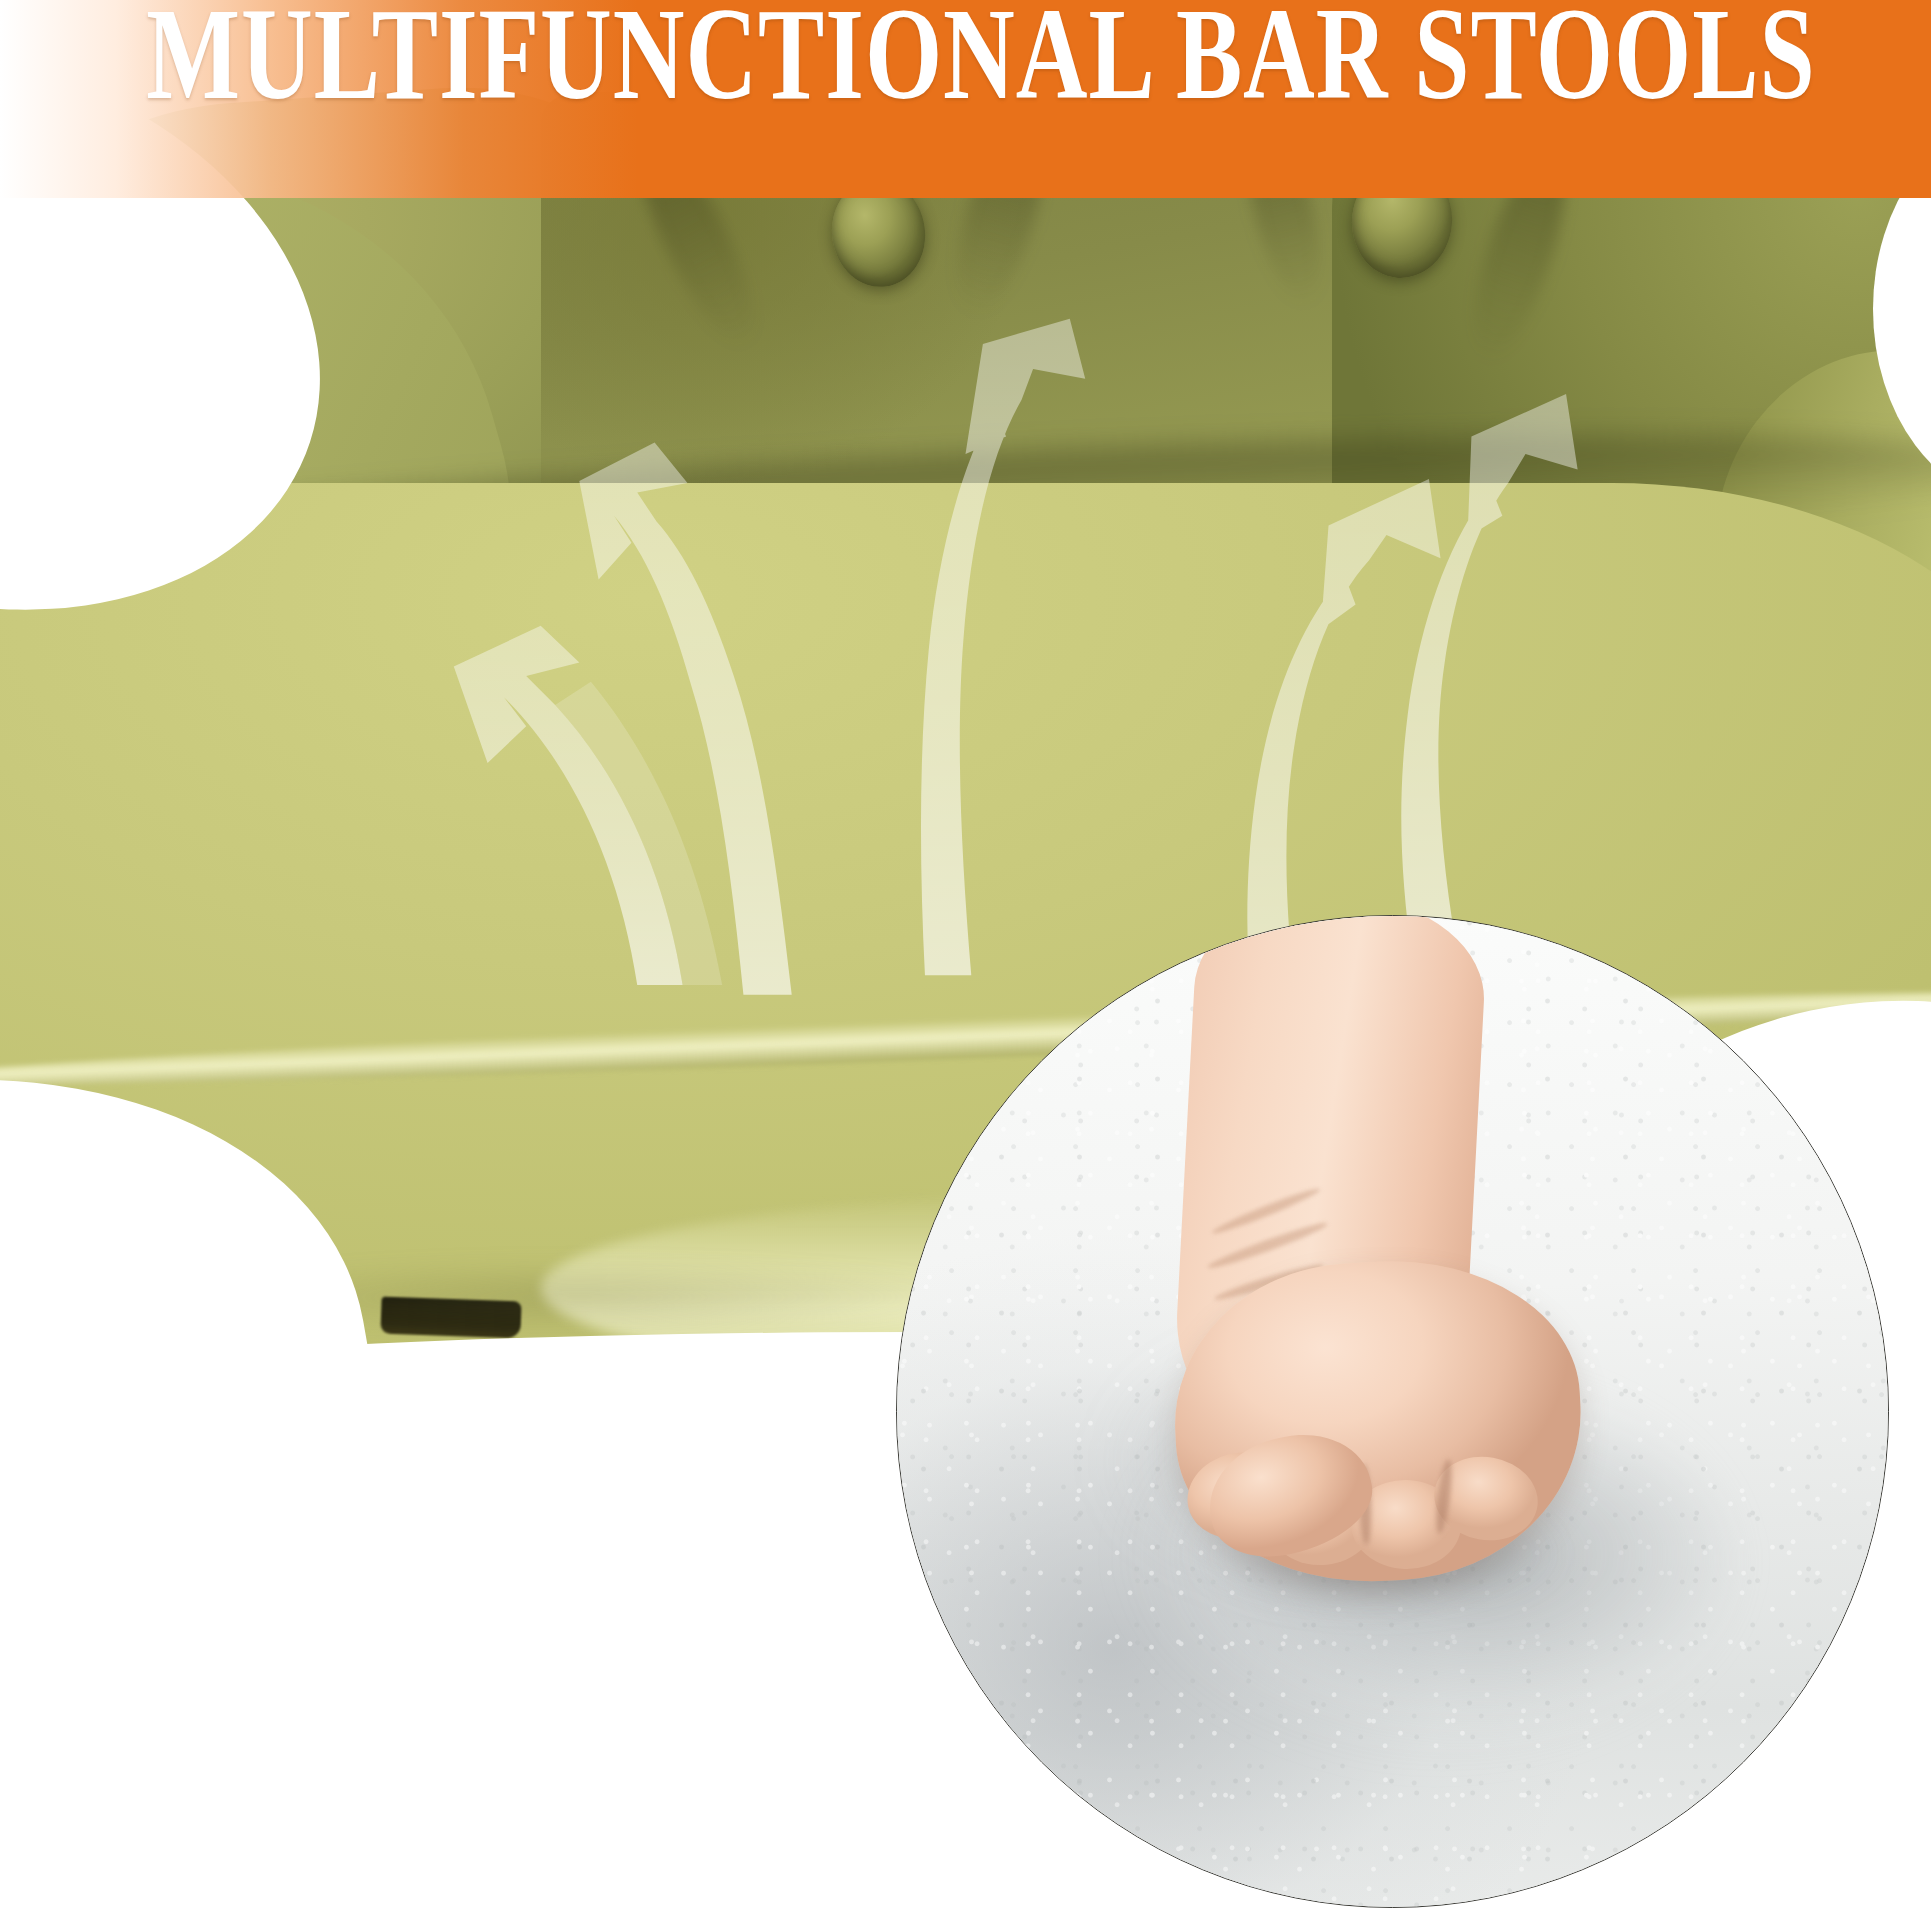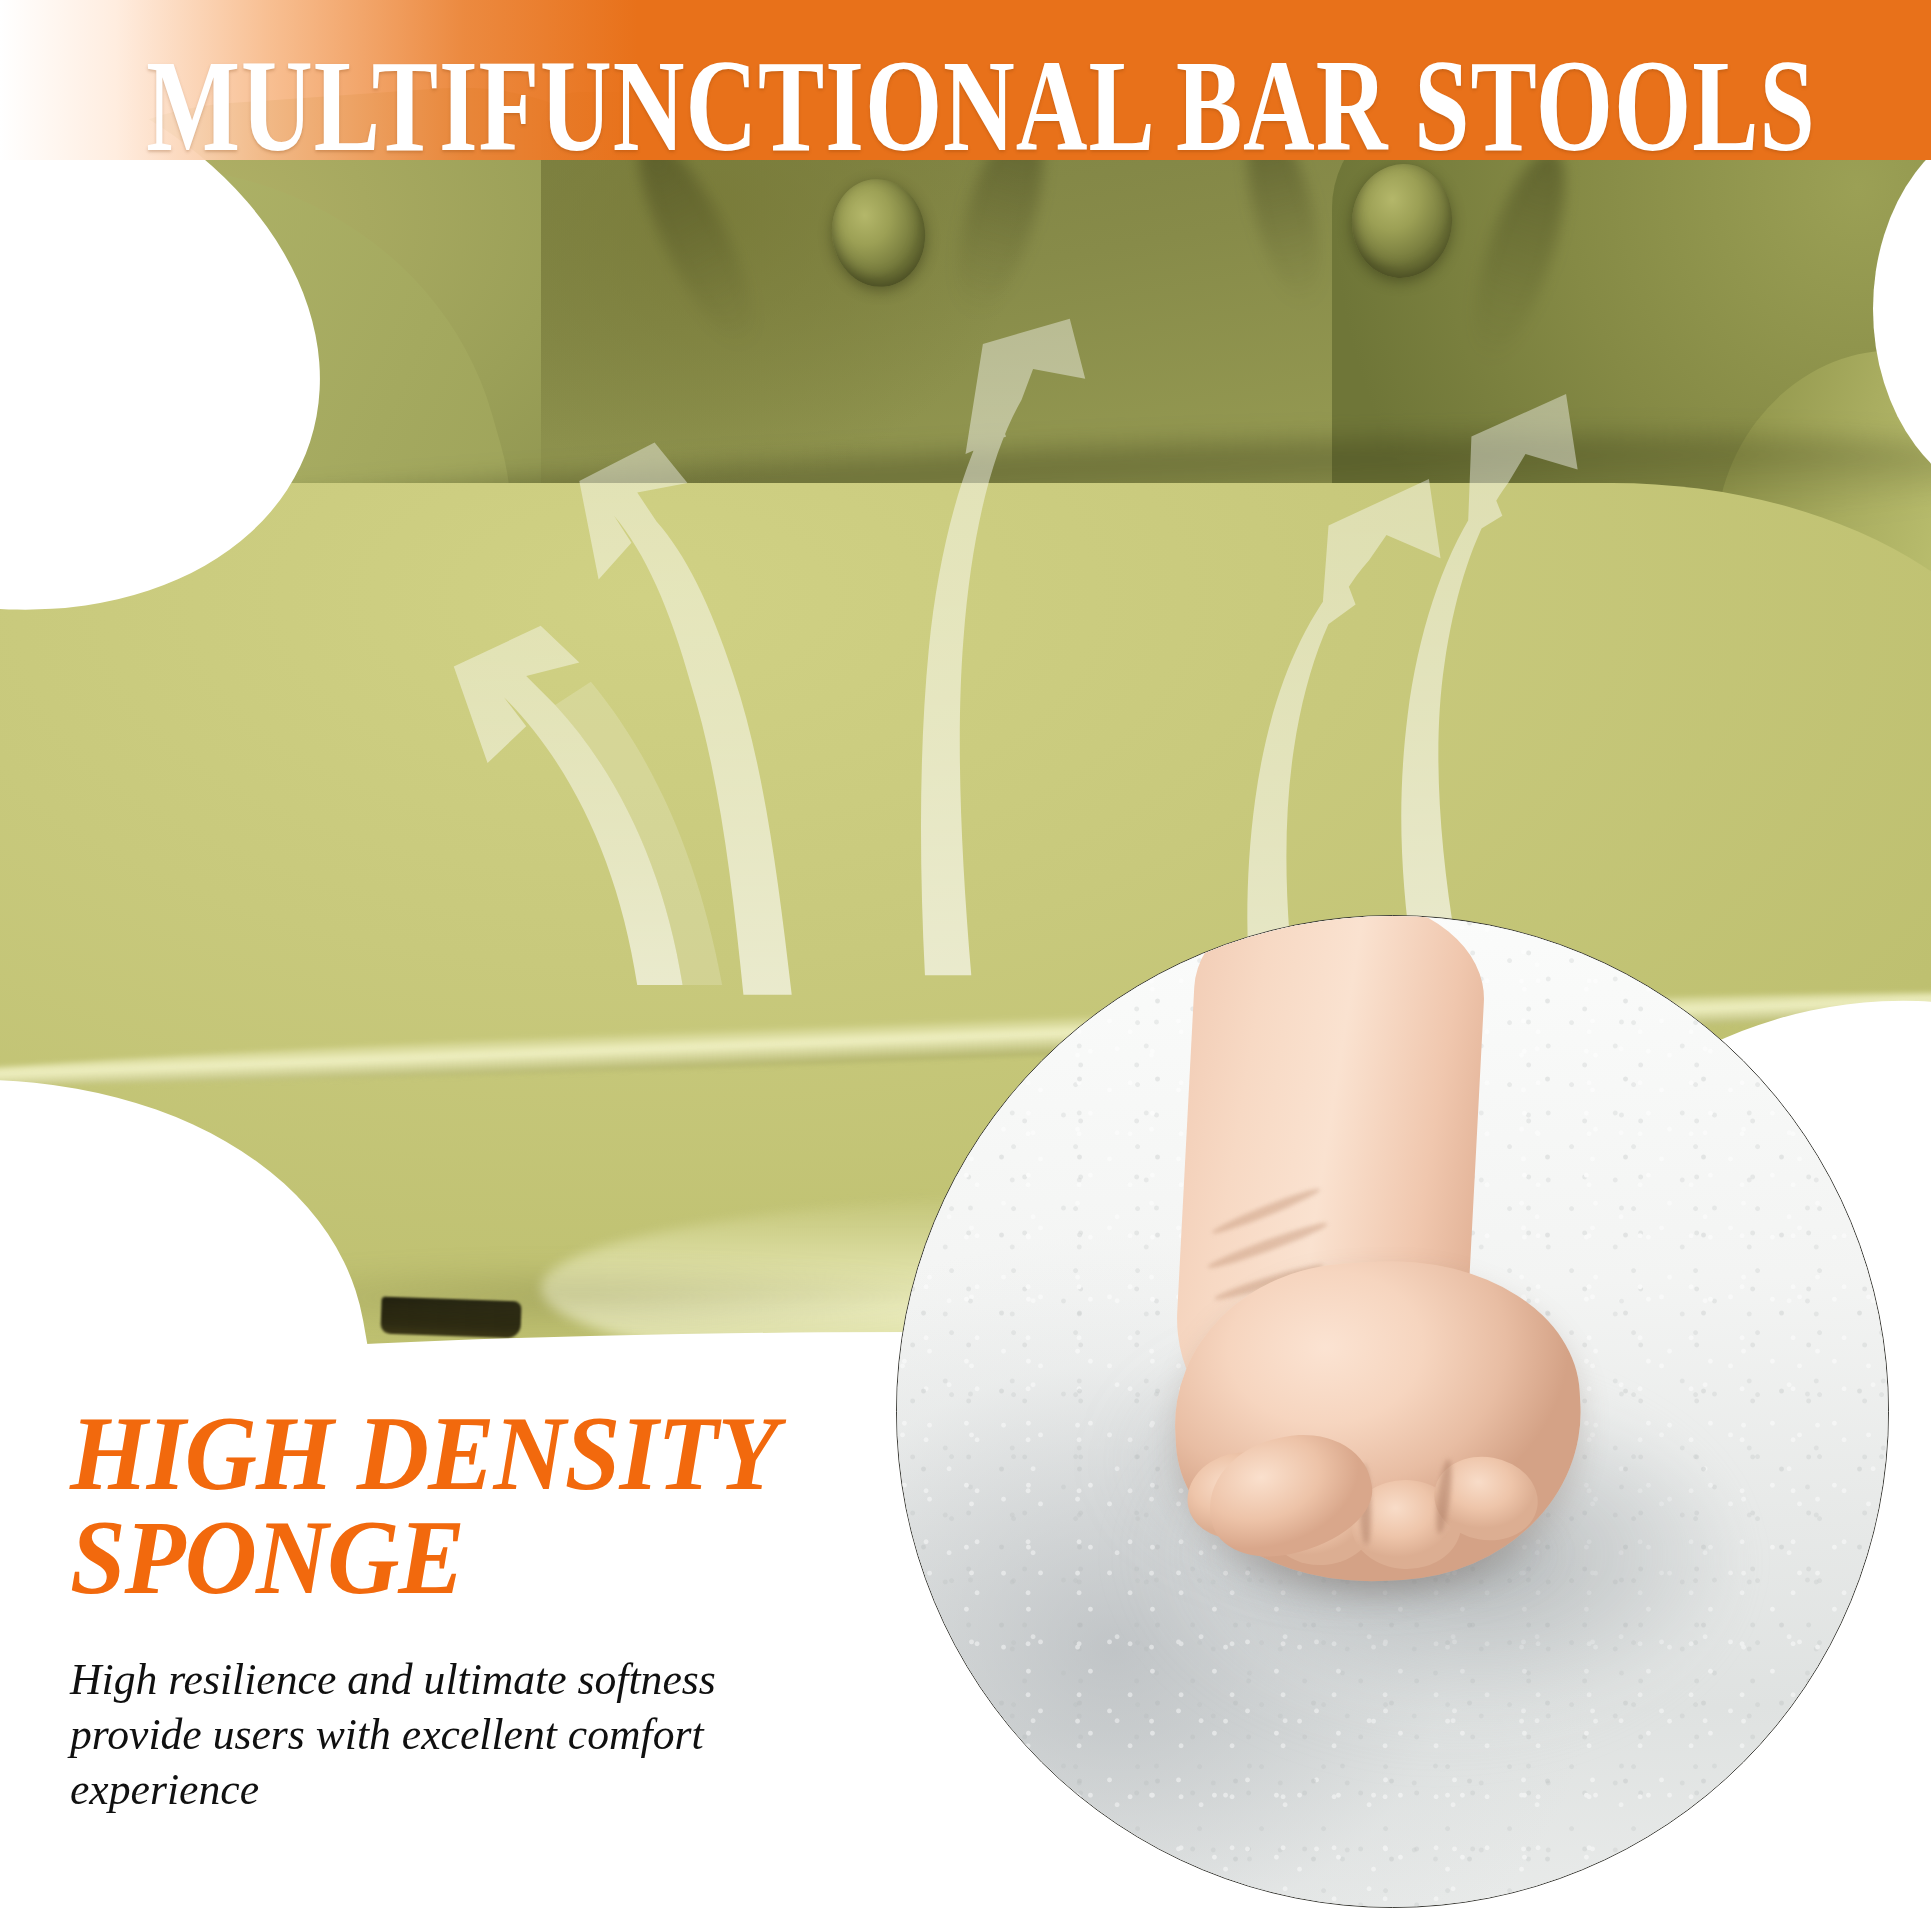--- a/index.html
+++ b/index.html
@@ -206,30 +206,30 @@
     position: absolute;
     left: 0; top: 0;
     width: 1931px; height: 1159px;
     pointer-events: none;
   }
 
   
   .banner {
     position: absolute;
     left: 0; top: 0;
-    width: 1931px; height: 160px;
+    width: 1931px; height: 198px;
     background: linear-gradient(90deg,
       rgba(255,255,255,1) 0%,
       rgba(255,236,222,.96) 6%,
       rgba(247,185,136,.92) 14%,
       rgba(235,133,56,.96) 24%,
       #e8711a 33%,
       #e8711a 100%);
     display: flex;
-    align-items: flex-end;
+    align-items: flex-start;
     justify-content: center;
     overflow: hidden;
   }
   .banner-title {
     font-family: "Liberation Serif", serif;
     font-weight: bold;
     font-size: 108px;
     line-height: 1;
     color: #ffffff;
     letter-spacing: 1px;
@@ -492,19 +492,15 @@
     <div class="knuckle k1"></div>
     <div class="knuckle k2"></div>
     <div class="knuckle k3"></div>
     <div class="knuckle k4"></div>
     <div class="knuckle-gap kg1"></div>
     <div class="knuckle-gap kg2"></div>
     <div class="knuckle-gap kg3"></div>
     <div class="thumb"></div>
   </div>
 
-  <div class="copy">
-    <h1 class="headline"><span>HIGH DENSITY</span><span class="line2">SPONGE</span></h1>
-    <p class="subcopy">High resilience and ultimate softness provide users with excellent comfort experience</p>
-  </div>
 
 </div>
 
 
 </body></html>

